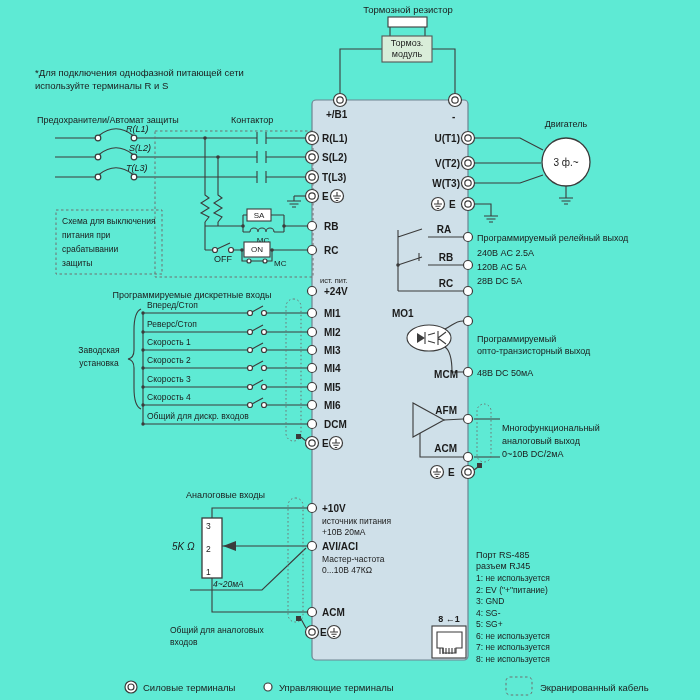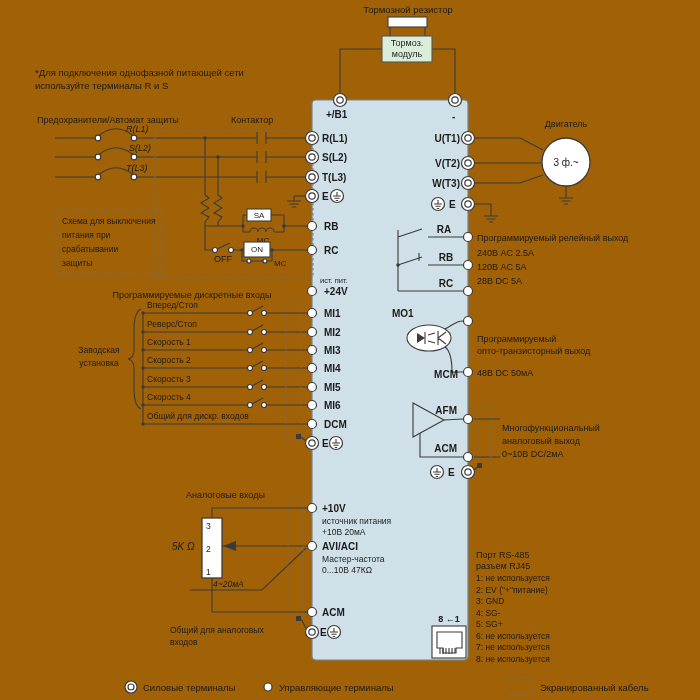--- a/index.html
+++ b/index.html
@@ -1,16 +1,16 @@
 <!DOCTYPE html>
 <html><head>
 <meta charset="utf-8">
 <style>
   html,body{margin:0;padding:0;background:#fff;}
-  .canvas{position:relative;width:700px;height:700px;background:#a16207;
+  .canvas{position:relative;width:700px;height:700px;background:#5eead4;
           font-family:"Liberation Sans",sans-serif;overflow:hidden;}
   svg{position:absolute;left:0;top:0;}
   svg text{fill:#1b1b1b;font-family:"Liberation Sans",sans-serif;font-size:9px;}
   .t85{font-size:8.5px;} .t8{font-size:8px;} .t75{font-size:7.5px;} .t95{font-size:9.5px;} .t10{font-size:10px;}
   .b{font-weight:bold;} .it{font-style:italic;} .mid{text-anchor:middle;} .end{text-anchor:end;}
   .w{stroke:#3b3b3b;stroke-width:1.1;fill:none;}
   .w2{stroke:#3b3b3b;stroke-width:1.3;fill:none;}
   .fillw{fill:#3b3b3b;stroke:none;}
   .whitefill{fill:#ffffff;}
   .dashbox{stroke:#6f6f6f;stroke-width:1;fill:none;stroke-dasharray:2.5 2.5;}

